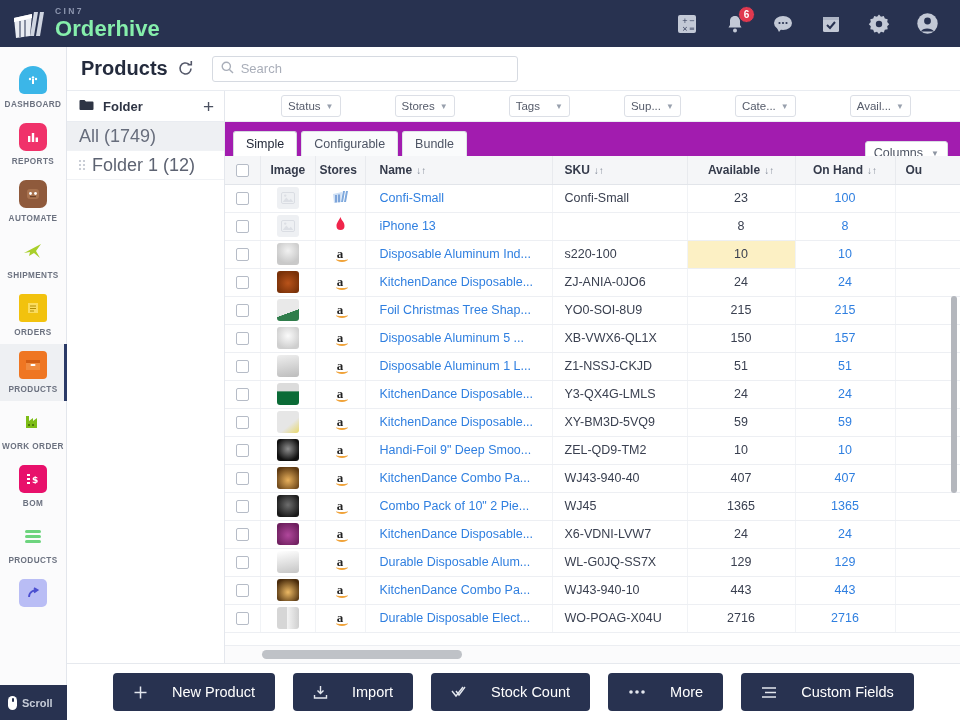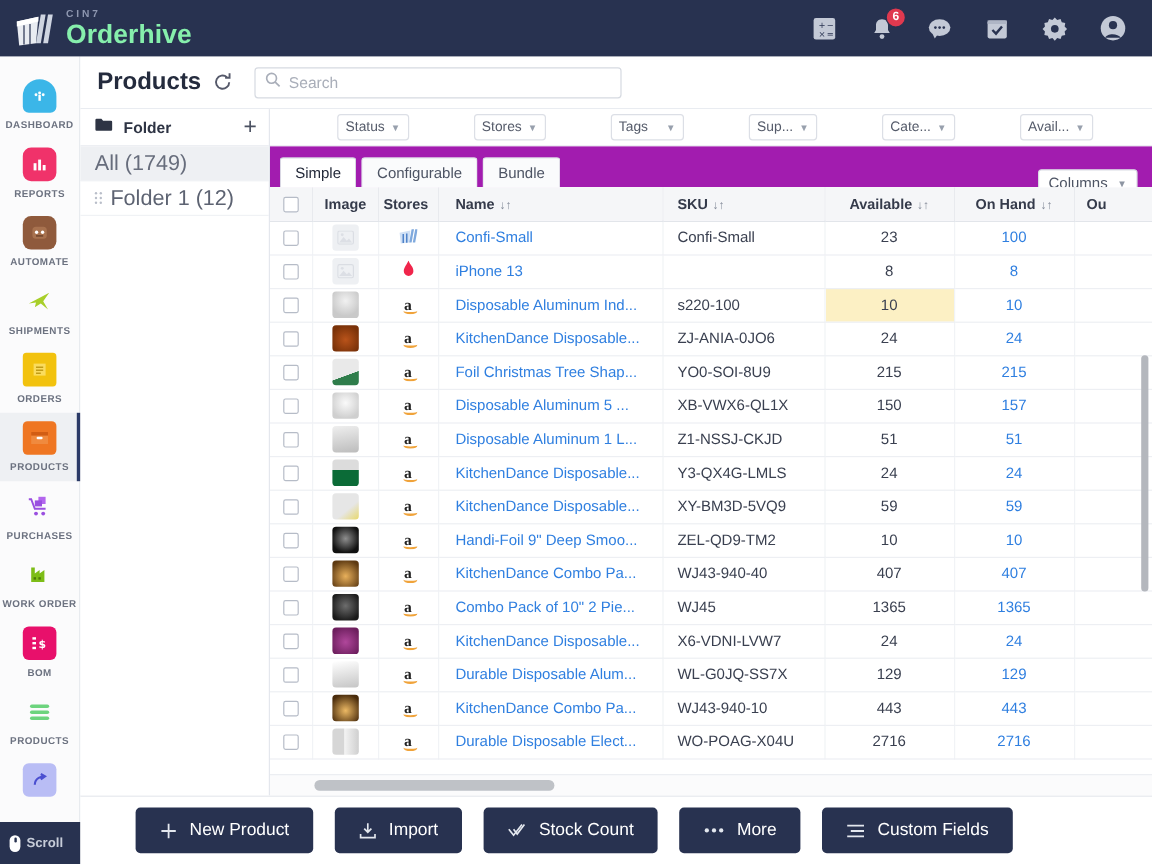--- a/index.html
+++ b/index.html
@@ -220,21 +220,21 @@
   }
 
   
   .bottombar {
     position: absolute; bottom: 0; left: 67px; width: 893px; height: 57px;
     background: #fff; border-top: 1px solid #e6e9ee;
     display: flex; align-items: center; gap: 18px; padding-left: 46px;
   }
   .action-btn {
     height: 38px; background: #283250; color: #fff; border-radius: 4px;
-    display: flex; align-items: center; gap: 10px; padding: 0 20px;
+    display: flex; align-items: center; gap: 24px; padding: 0 20px;
     font-size: 14.5px; cursor: pointer; white-space: nowrap; border: none;
     font-family: "Liberation Sans", sans-serif;
   }
   .action-ico { display: flex; align-items: center; color: #dfe3ea; }
 </style>
 </head>
 <body>
 
 <div class="topbar">
   <div class="brand">
@@ -359,32 +359,20 @@
   </div>
   <div class="nav-item active">
     <span class="nav-ico" style="background:#ef7622;border-radius:4px;">
       <svg width="16" height="14" viewBox="0 0 16 14">
           <rect x="1" y="2" width="14" height="10" fill="#f08a3e"></rect>
           <rect x="1" y="2" width="14" height="3" fill="#d25d13"></rect>
           <rect x="5.5" y="6" width="5" height="2" rx="1" fill="#fff"></rect>
         </svg>
     </span>
     <span class="nav-label">PRODUCTS</span>
-  </div>
-  <div class="nav-item">
-    <span class="nav-ico" style="background:transparent;">
-      <svg width="20" height="18" viewBox="0 0 20 18">
-          <rect x="9" y="1" width="6" height="6" fill="#b366ee"></rect>
-          <rect x="6" y="4" width="6" height="5" fill="#9a4fe0"></rect>
-          <path d="M1 3 h2 l3 8 h9" stroke="#9a4fe0" stroke-width="1.6" fill="none"></path>
-          <circle cx="7" cy="15" r="1.6" fill="#9a4fe0"></circle>
-          <circle cx="13" cy="15" r="1.6" fill="#9a4fe0"></circle>
-        </svg>
-    </span>
-    <span class="nav-label">PURCHASES</span>
   </div>
   <div class="nav-item">
     <span class="nav-ico" style="background:transparent;">
       <svg width="20" height="16" viewBox="0 0 20 16">
           <path d="M3 2 h3 v5 l4-3 v3 l4-3 v10 H3 Z" fill="#7dbd17"></path>
           <rect x="5" y="10" width="2" height="2" fill="#4e7a08"></rect>
           <rect x="9" y="10" width="2" height="2" fill="#4e7a08"></rect>
         </svg>
     </span>
     <span class="nav-label">WORK ORDER</span>

